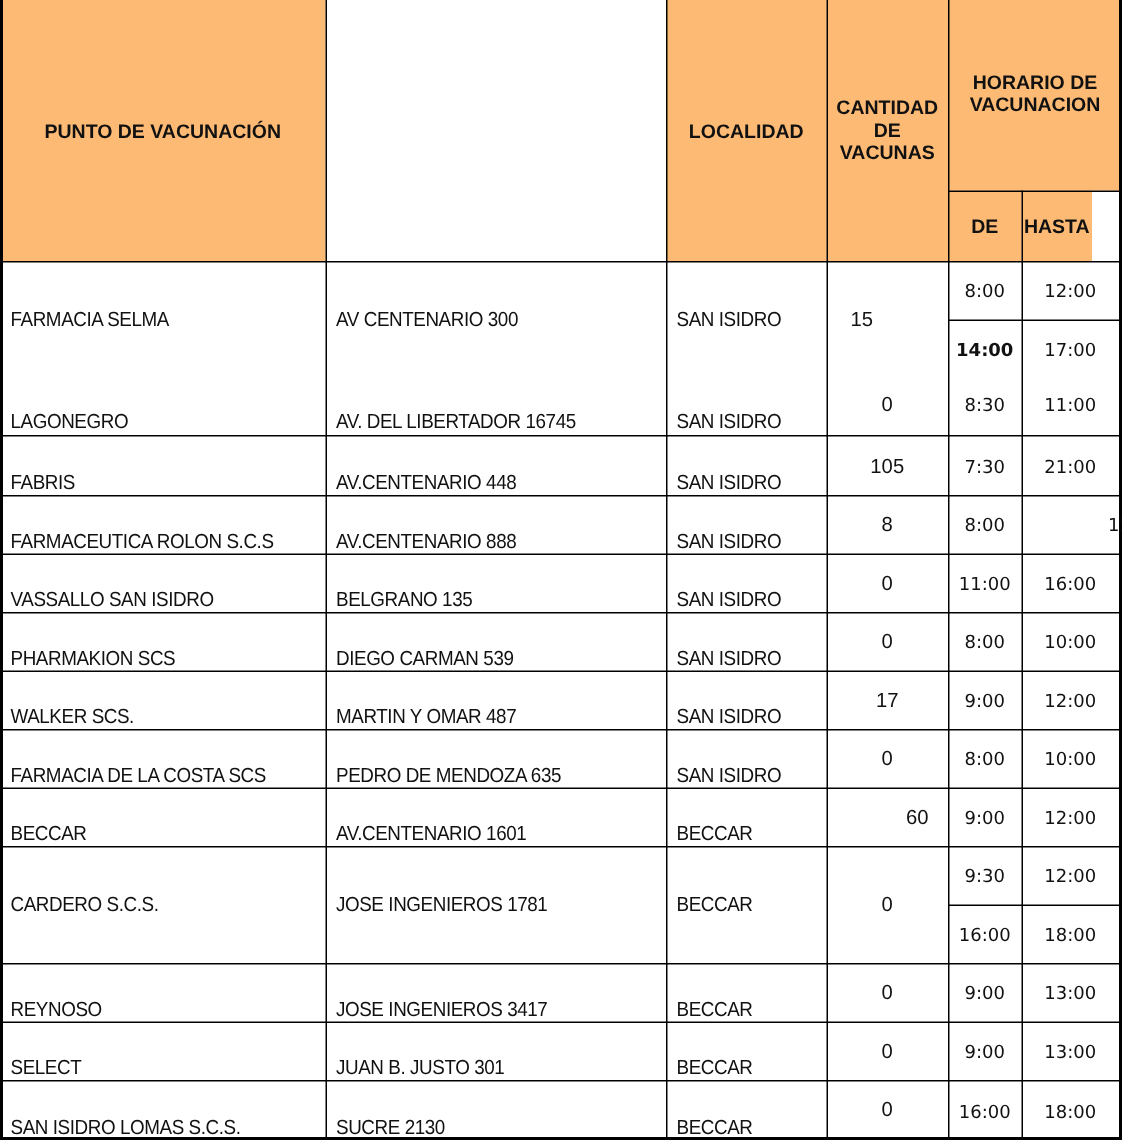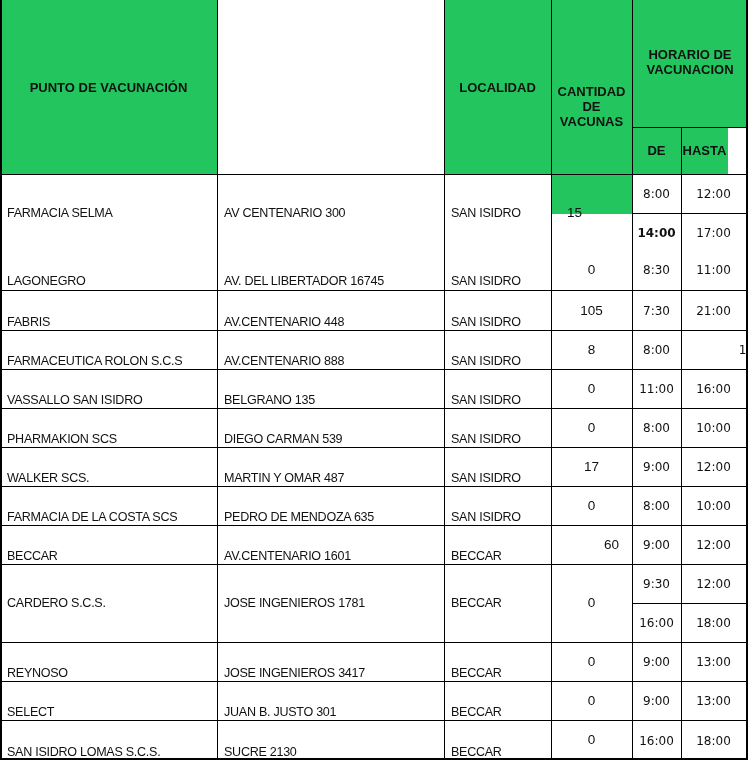--- a/index.html
+++ b/index.html
@@ -1,39 +1,39 @@
 <!DOCTYPE html>
 <html><head>
 <meta charset="utf-8">
 <style>
   html, body { margin: 0; padding: 0; background: #ffffff; }
   body { width: 748px; height: 760px; overflow: hidden; position: relative;
          font-family: "Liberation Sans", sans-serif; color: #111; }
   .grid { position: absolute; left: 0; top: 0; width: 748px; height: 760px; }
   .cell { position: absolute; box-sizing: border-box; font-size: 13px; }
-  .hdr { background: #22c55e; font-weight: bold; font-size: 13px; color: #111;
+  .hdr { background: #fdba74; font-weight: bold; font-size: 13px; color: #111;
          display: flex; align-items: center; justify-content: center; text-align: center; line-height: 15px; }
   .line { position: absolute; background: #000; }
   .txt { position: absolute; font-size: 13.5px; white-space: nowrap; letter-spacing: -0.3px;
          font-family: "Liberation Sans", sans-serif; transform: scaleX(0.93); transform-origin: left center; }
   .num { position: absolute; font-size: 13.5px; text-align: center; width: 81px; }
   .time { position: absolute; font-size: 12px; text-align: center; font-family: "DejaVu Sans", sans-serif; }
 </style>
 </head>
 <body>
 
 <div class="grid">
 
   <div class="cell hdr" style="left:0;top:0;width:217px;height:174px;">
     <span>PUNTO DE VACUNACIÓN</span>
   </div>
   <div class="cell hdr" style="left:444px;top:0;width:107px;height:174px;">
     <span>LOCALIDAD</span>
   </div>
-  <div class="cell hdr" style="left:551px;top:0;width:81px;height:214px;flex-direction:column;padding-bottom:2px;">
+  <div class="cell hdr" style="left:551px;top:0;width:81px;height:174px;flex-direction:column;padding-bottom:2px;">
     <span>CANTIDAD</span>
     <span>DE</span>
     <span>VACUNAS</span>
   </div>
   <div class="cell hdr" style="left:632px;top:0;width:116px;height:127px;flex-direction:column;padding-bottom:4px;">
     <span>HORARIO  DE</span>
     <span>VACUNACION</span>
   </div>
   <div class="cell hdr" style="left:632px;top:127px;width:49px;height:47px;">
     <span>DE</span>

